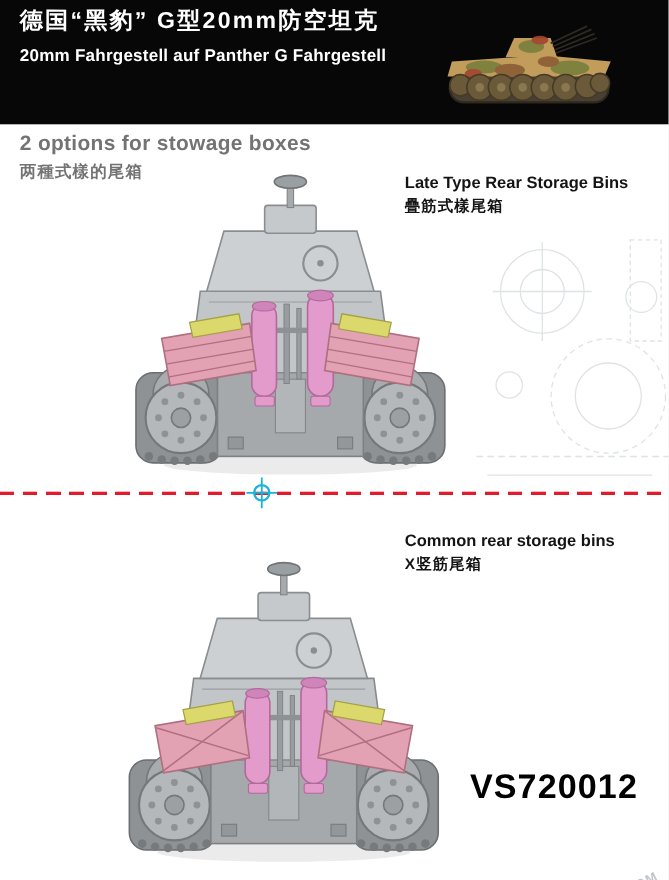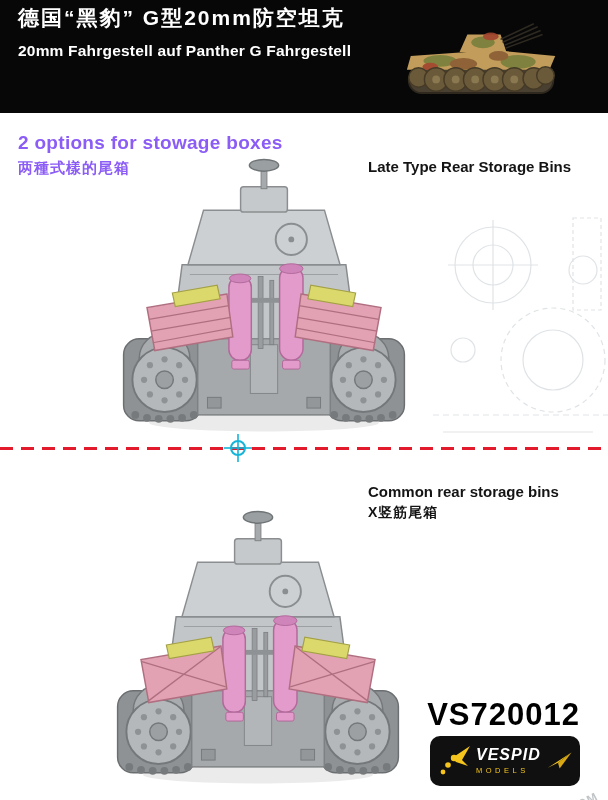--- a/index.html
+++ b/index.html
@@ -14,21 +14,21 @@
     position:absolute; top:0; left:0; width:608px; height:113px;
     background:#070707; color:#fff; z-index:5;
   }
   .header-text { position:absolute; left:18px; top:4px; }
   .header-title-zh { font-size:21px; font-weight:bold; letter-spacing:2px; }
   .header-title-en { font-size:15.5px; font-weight:bold; margin-top:10px; letter-spacing:0.2px; }
   .header-art { position:absolute; right:2px; top:12px; width:205px; height:86px; }
   .header-art svg { width:100%; height:100%; }
 
   
-  .section-heading { position:absolute; left:18px; top:132px; color:#8b5cf6; z-index:4; }
+  .section-heading { position:absolute; left:18px; top:120px; color:#737373; z-index:4; }
   .section-heading-en { font-size:19px; font-weight:800; letter-spacing:0.3px; }
   .section-heading-zh { font-size:15px; font-weight:bold; margin-top:5px; letter-spacing:1px; }
 
   .option-label { position:absolute; left:368px; color:#141414; z-index:4; }
   .option-label.first  { top:158px; }
   .option-label.second { top:483px; }
   .option-label-en { font-size:15px; font-weight:700; }
   .option-label-zh { font-size:14px; font-weight:bold; margin-top:4px; letter-spacing:1px; }
 
   
@@ -142,20 +142,21 @@
     </svg>
   </div>
 
   <div class="section-heading">
     <div class="section-heading-en">2 options for stowage boxes</div>
     <div class="section-heading-zh">两種式樣的尾箱</div>
   </div>
 
   <div class="option-label first">
     <div class="option-label-en">Late Type Rear Storage Bins</div>
+    <div class="option-label-zh">疊筋式樣尾箱</div>
   </div>
 
   <div class="tank tank--late"><svg viewBox="0 0 320 292">
 
     <ellipse cx="160" cy="278" rx="118" ry="9" fill="#000000" opacity="0.08"></ellipse>
 
     <g>
       <rect x="16" y="192" width="80" height="84" rx="16" fill="#8f9294" stroke="#6c6f71" stroke-width="1.5"></rect>
       <g fill="#777a7c">
         <circle cx="28" cy="270" r="4"></circle>
@@ -374,32 +375,16 @@
       <line x1="279" y1="162" x2="193" y2="188"></line>
       <line x1="199" y1="147" x2="272" y2="202"></line>
     </g>
 
     <polygon points="66,145 112,137 115,151 69,159" fill="#dcd96c" stroke="#a3a046" stroke-width="1.2"></polygon>
     <polygon points="254,145 208,137 205,151 251,159" fill="#dcd96c" stroke="#a3a046" stroke-width="1.2"></polygon>
   </svg></div>
 
   <div class="product-code">VS720012</div>
 
-  <div class="logo">
-    <svg class="logo-bird" viewBox="0 0 32 34">
-      <circle cx="5" cy="28" r="2.4" fill="#f5c51d"></circle>
-      <circle cx="10" cy="21" r="2.8" fill="#f5c51d"></circle>
-      <circle cx="16" cy="14" r="3.2" fill="#f5c51d"></circle>
-      <polygon points="14,14 32,2 24,16 30,22 18,18" fill="#f5c51d"></polygon>
-    </svg>
-    <div class="logo-textcol">
-      <span class="logo-brand">VESPID</span>
-      <span class="logo-sub">MODELS</span>
-    </div>
-    <svg class="logo-plane" viewBox="0 0 30 24">
-      <polygon points="1,20 29,2 13,14" fill="#f5c51d"></polygon>
-      <polygon points="13,14 29,2 15,21" fill="#d9a813"></polygon>
-    </svg>
-  </div>
 
   <div class="watermark">MOXINGFANS.COM</div>
 
 </div>
 
 </body></html>

